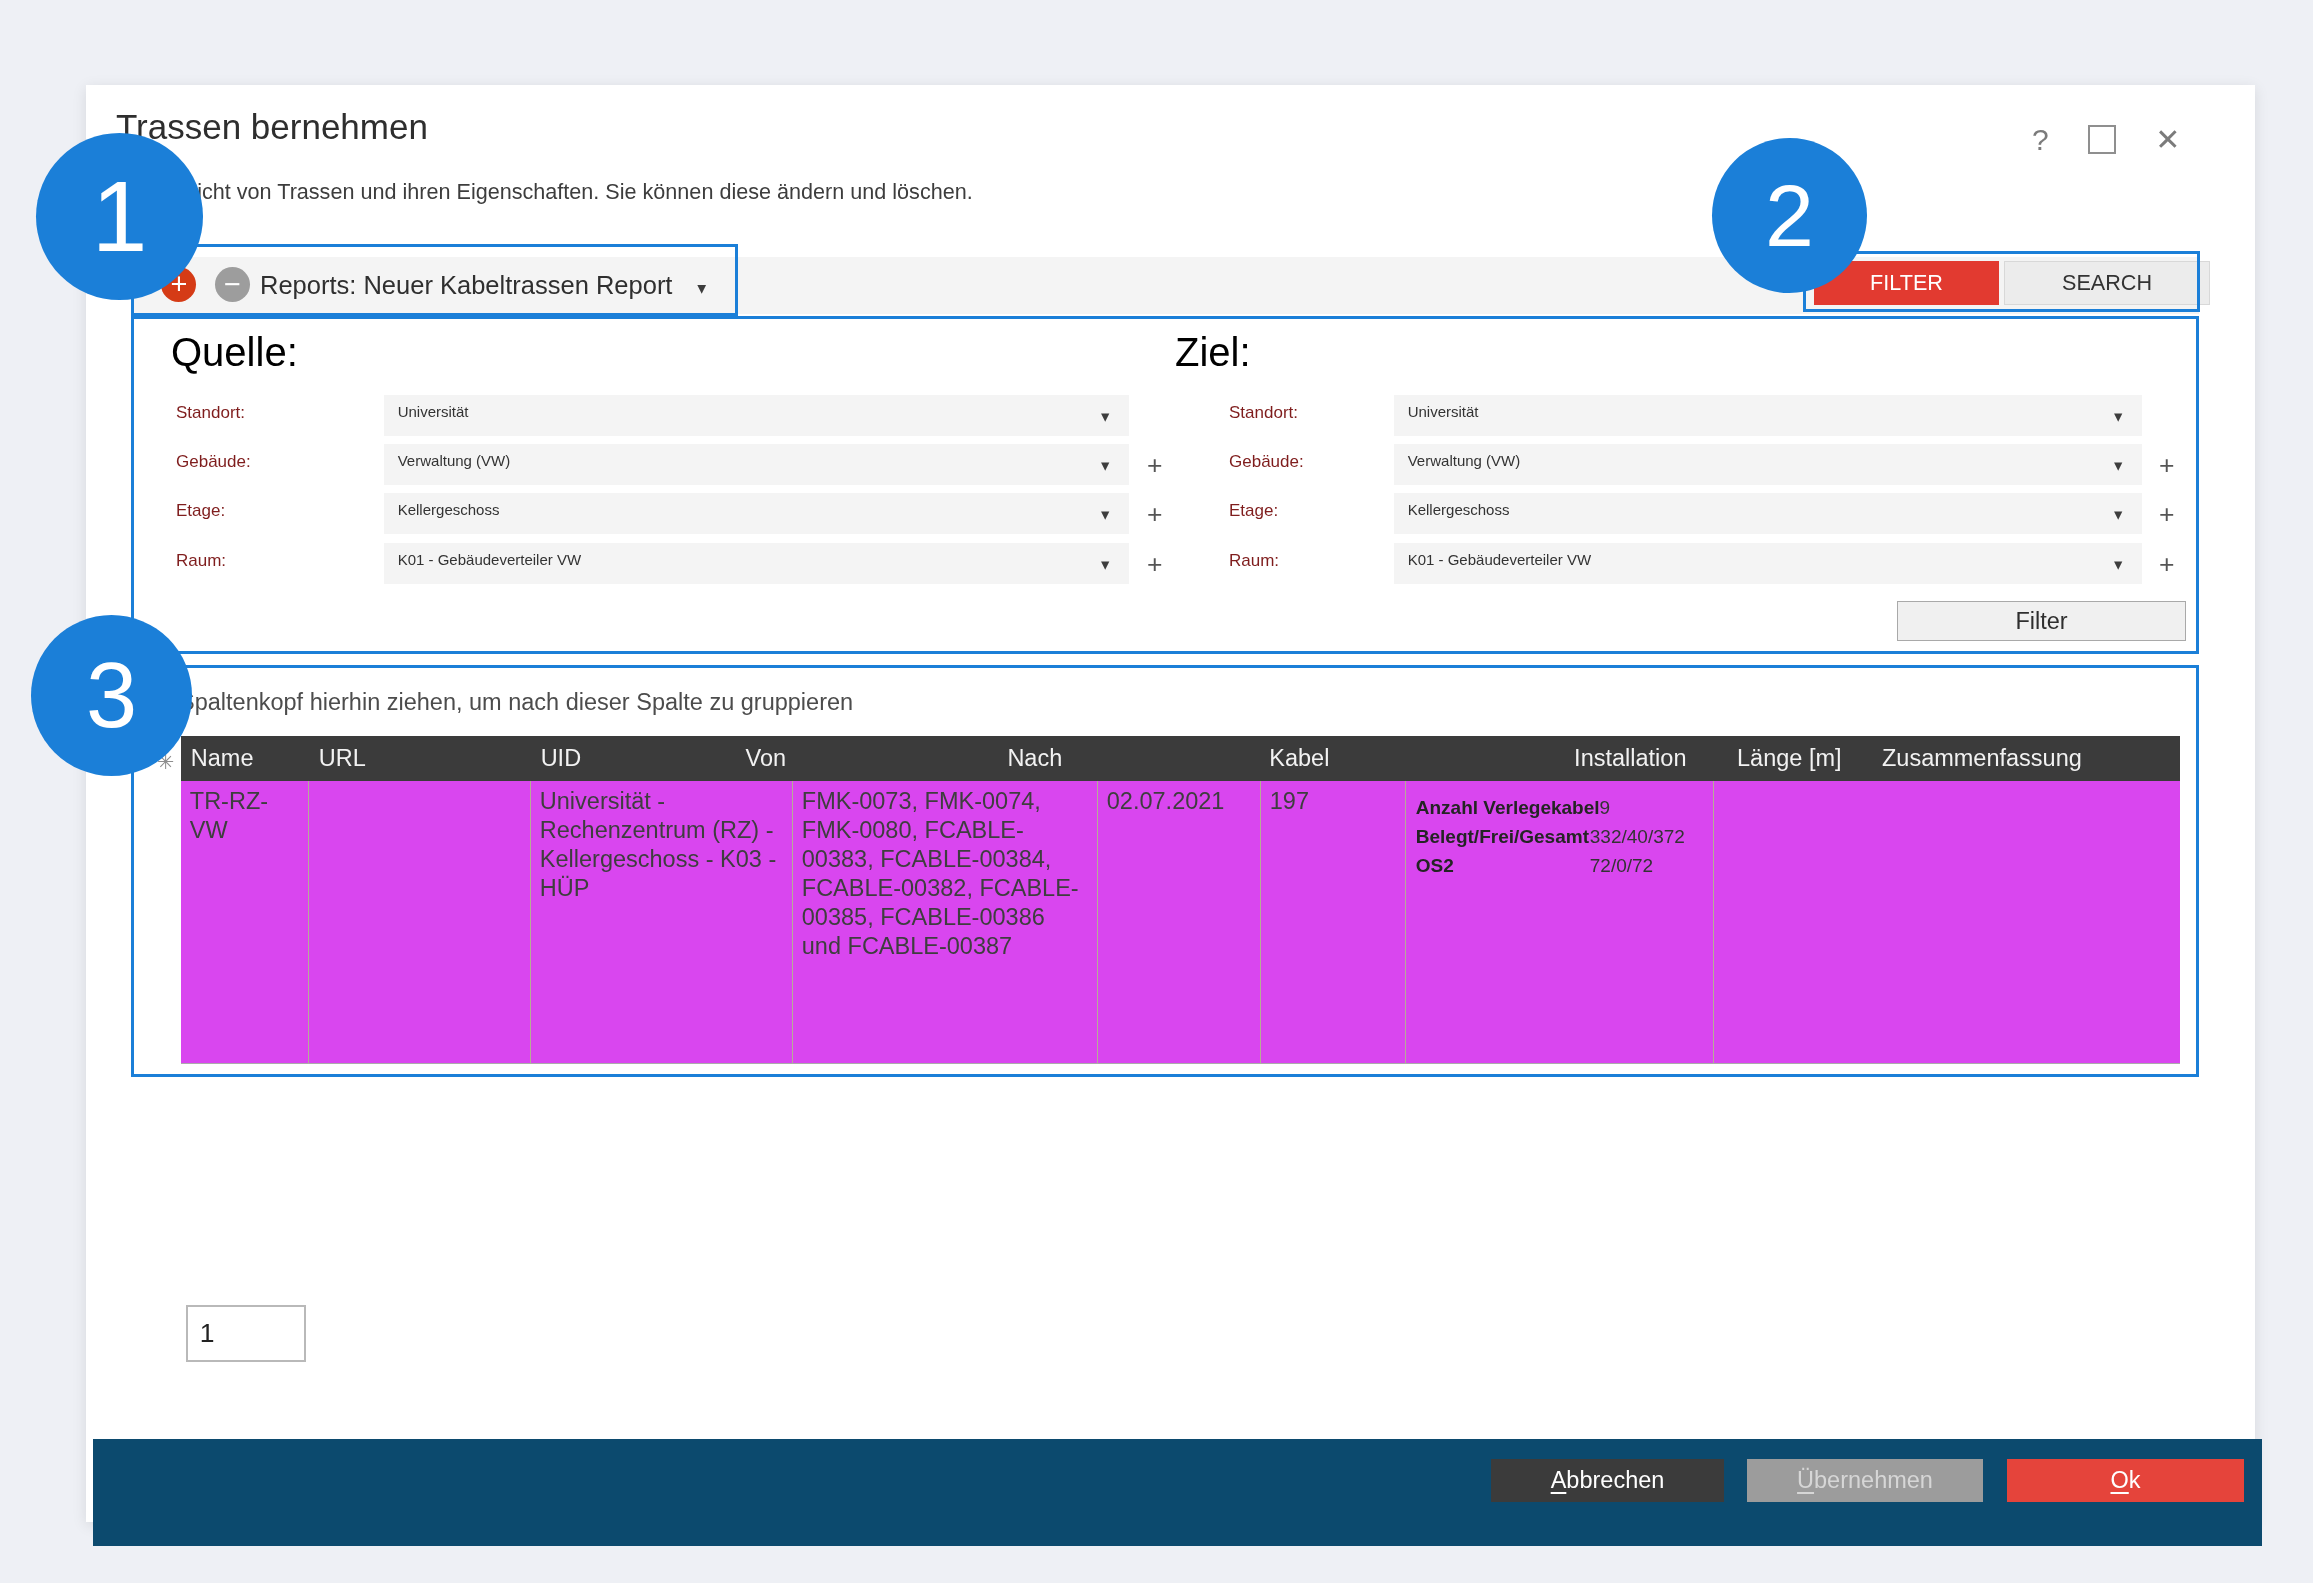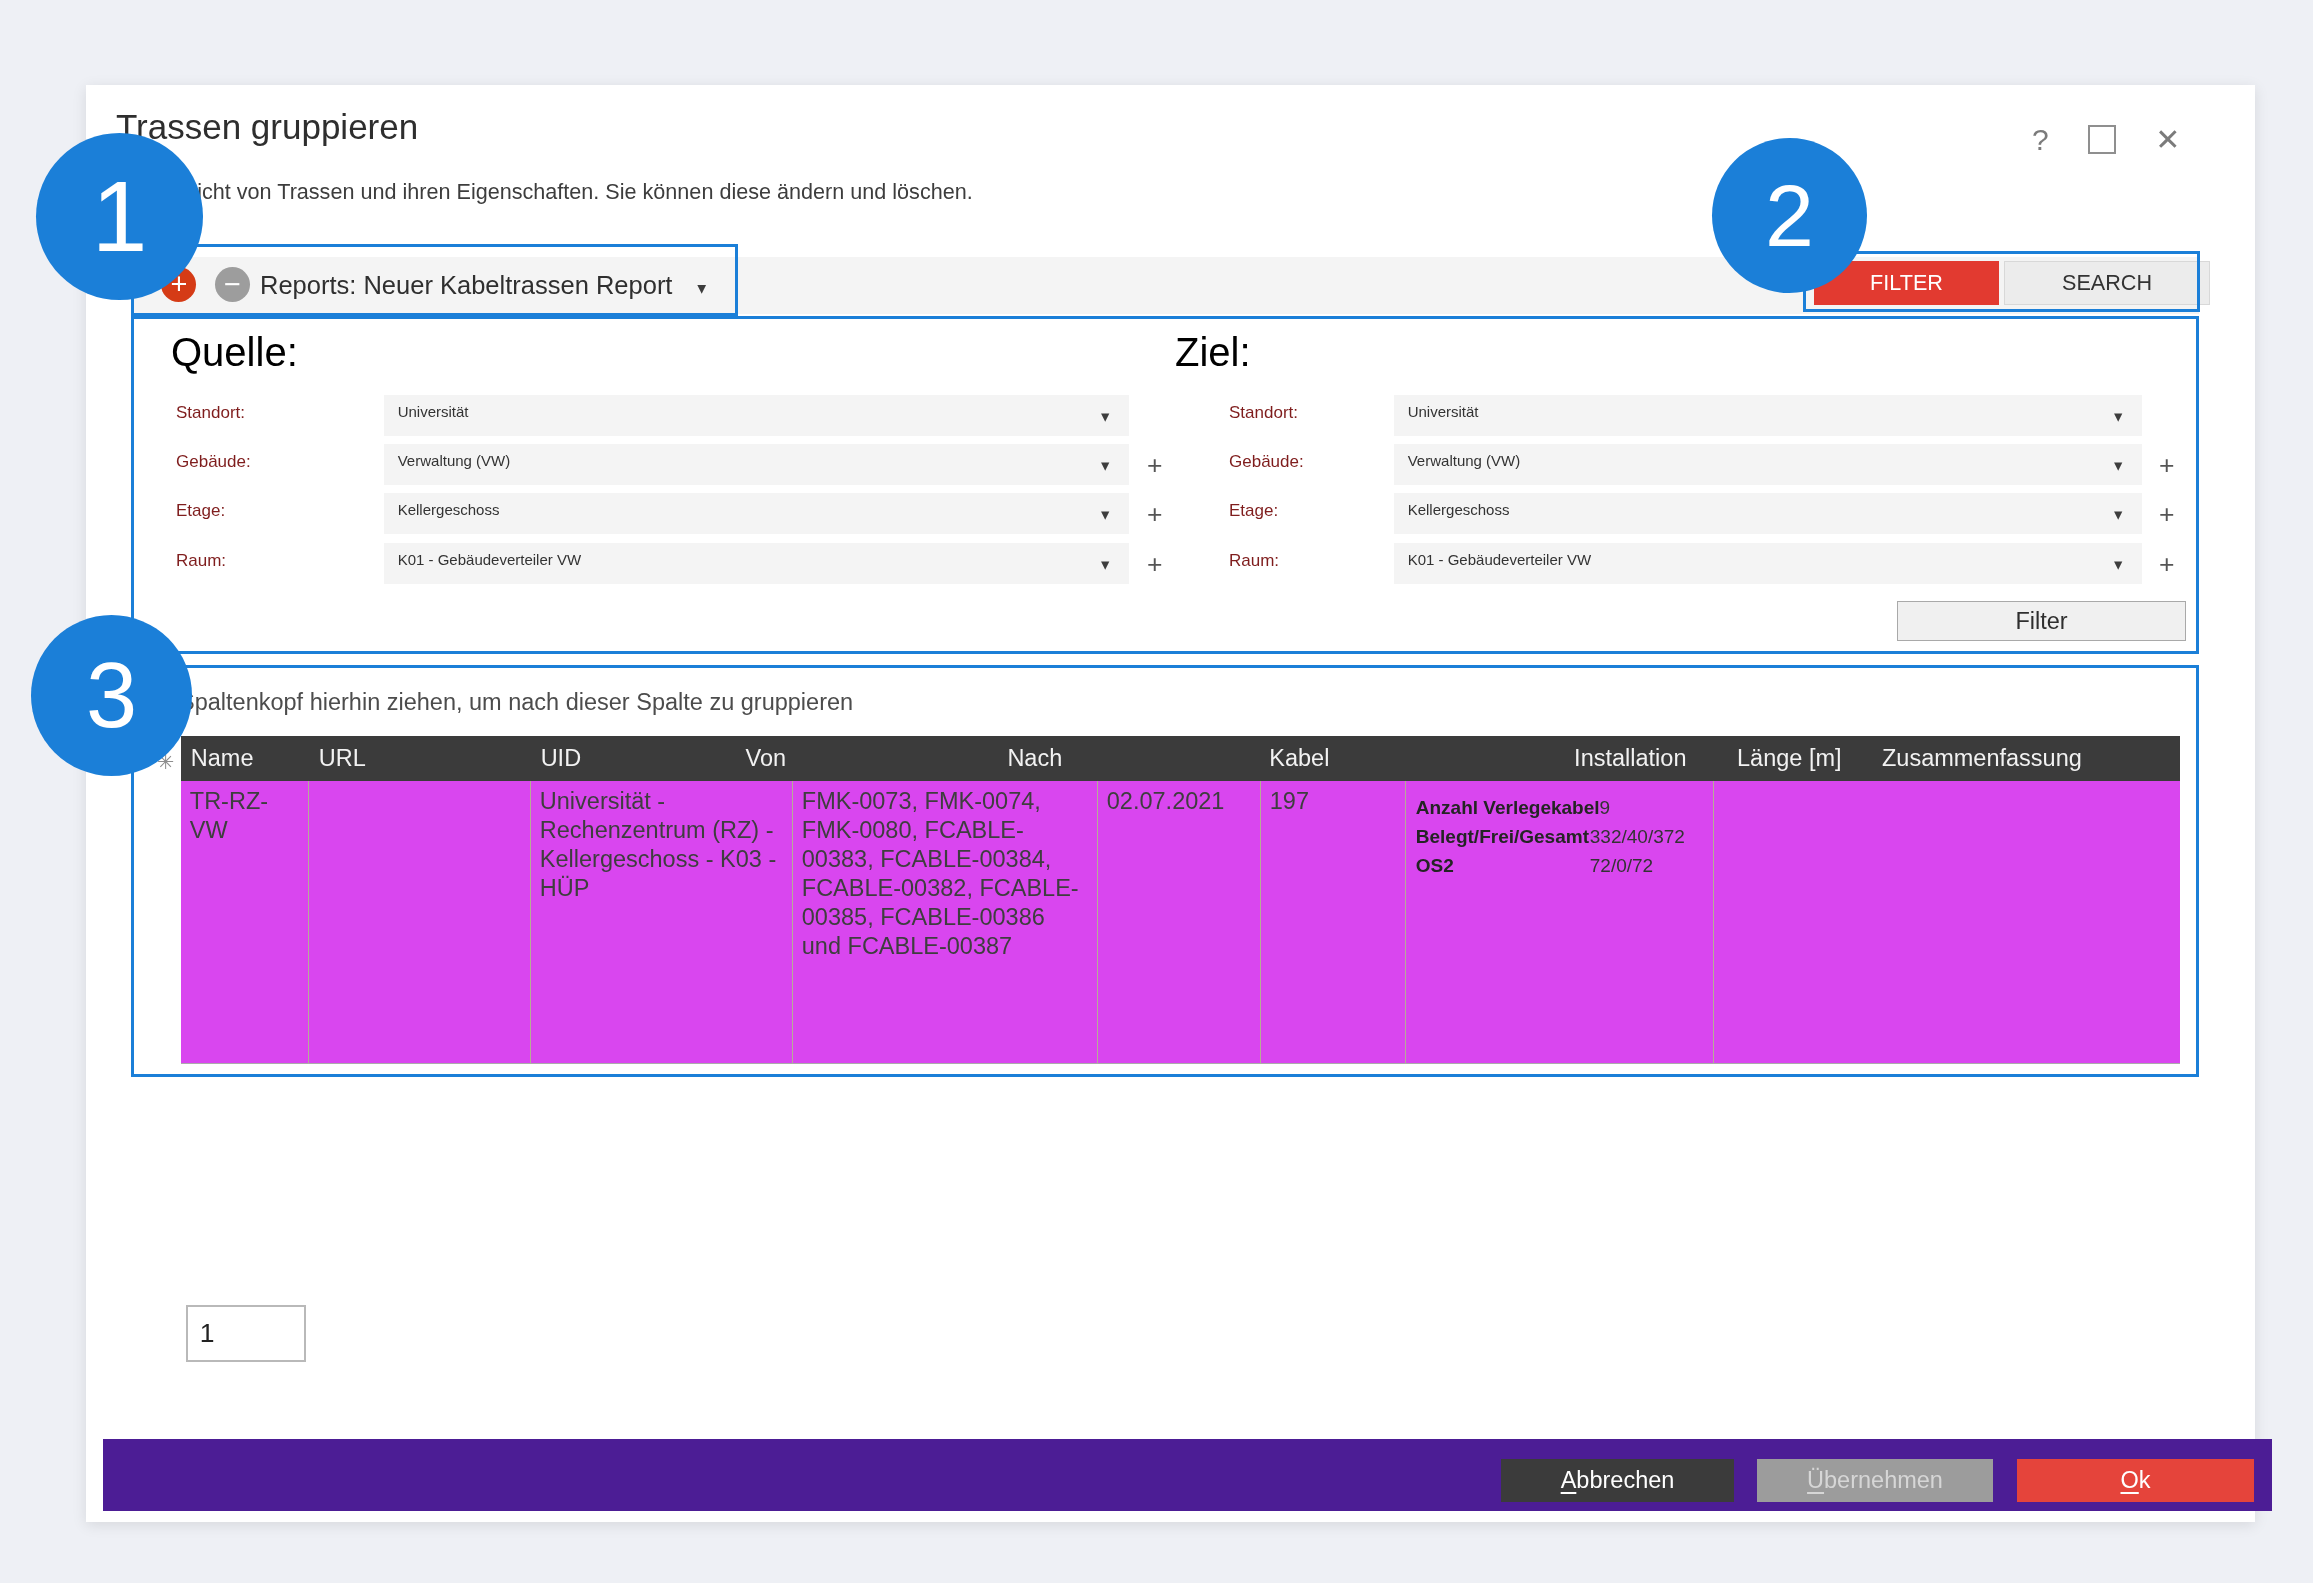--- a/index.html
+++ b/index.html
@@ -46,38 +46,38 @@
                   line-height:29px;color:#3e3e3e;overflow:hidden;}
   .cell.name{padding-right:25.5px;word-break:break-all;}
   .cell.summary{padding:11.8px 9.8px;}
   .srow{white-space:nowrap;line-height:29px;font-size:19px;}
   .slabel{display:inline-block;min-width:174px;font-weight:bold;color:#242424;}
   .sval{color:#333333;}
 
   .page-input{position:absolute;left:100px;top:1220px;width:120px;height:57px;border:2px solid #b9b9b9;
               font-size:26.5px;padding:0 0 0 11.8px;color:#222222;font-family:inherit;box-sizing:border-box;}
 
-  .footer{position:absolute;left:17px;top:1354px;width:2169px;height:72px;background:#4c1d95;}
+  .footer{position:absolute;left:7px;top:1354px;width:2169px;height:107px;background:#0c4a6e;}
   .fbtn{position:absolute;top:19.6px;height:43px;border:none;font-size:23.5px;font-family:inherit;cursor:pointer;}
   .fbtn .mn{text-decoration:underline;text-underline-offset:3.9px;}
   .fbtn.cancel{left:1398px;width:233px;background:#3b3b3b;color:#ffffff;}
   .fbtn.apply{left:1654px;width:236px;background:#9c9c9c;color:#d6d6d6;cursor:default;}
   .fbtn.ok{left:1914px;width:237px;background:#e5443b;color:#ffffff;}
 
   .ann-rect{position:absolute;border:3.9px solid #1b7fd8;box-sizing:border-box;pointer-events:none;z-index:50;}
   .ann-circle{position:absolute;background:#1b7fd8;border-radius:50%;color:#ffffff;display:flex;
               align-items:center;justify-content:center;z-index:60;pointer-events:none;font-weight:300;}
 </style>
 </head>
 <body>
 
 <div class="stage">
   <div class="dialog">
 
-    <div class="title">Trassen gruppieren</div>
+    <div class="title">Trassen bernehmen</div>
     <div class="subtitle">Ansicht von Trassen und ihren Eigenschaften. Sie können diese ändern und löschen.</div>
 
     <div class="winctl">
       <span class="help">?</span>
       <span class="maxbox"></span>
       <span class="close">✕</span>
     </div>
 
     <div class="tabstrip">
       <button class="circle-btn add">+</button>

